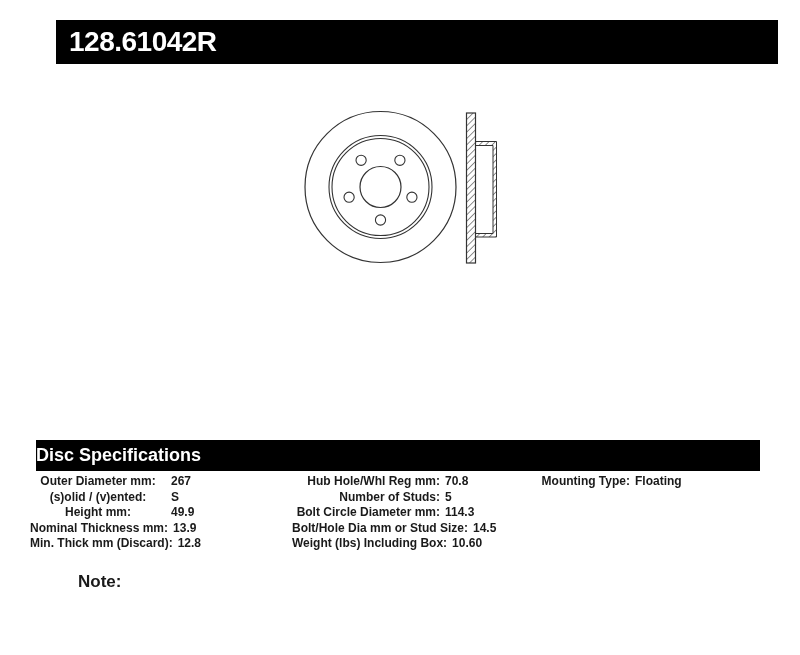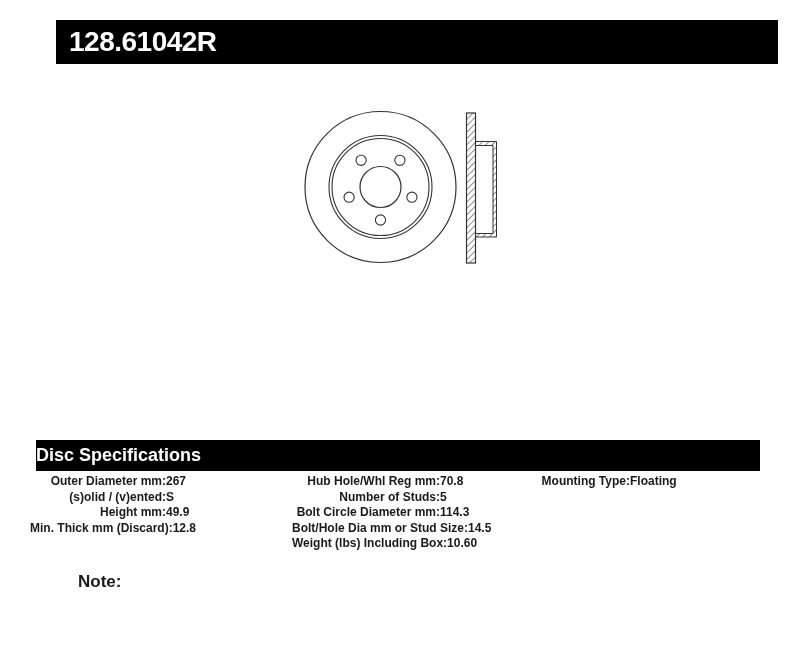--- a/index.html
+++ b/index.html
@@ -29,23 +29,23 @@
   }
 
   .drawing {
     position: absolute;
     left: 285px; top: 90px; width: 230px; height: 200px;
   }
 
   .spec-col { position: absolute; top: 474px; font-size: 12px; font-weight: bold; }
   .spec-col .spec-row { display: flex; line-height: 15.5px; white-space: nowrap; }
   .spec-label { text-align: right; }
-  .spec-value { text-align: left; }
+  .spec-value { margin-left: 5px; text-align: left; }
   .col-1 { left: 30px; }
-  .col-1 .spec-label { flex: 0 0 136px; }
+  .col-1 .spec-label { flex: 0 0 136px; text-align: center; }
   .col-2 { left: 292px; }
   .col-2 .spec-label { flex: 0 0 148px; }
   .col-3 { left: 531px; }
   .col-3 .spec-label { flex: 0 0 99px; }
 
   .note {
     position: absolute;
     left: 78px; top: 572px;
     font-size: 17px; font-weight: bold; text-align: right;
   }
@@ -93,20 +93,24 @@
   </div>
   <div class="spec-row">
     <span class="spec-label">(s)olid / (v)ented:</span>
     <span class="spec-value">S</span>
   </div>
   <div class="spec-row">
     <span class="spec-label">Height mm:</span>
     <span class="spec-value">49.9</span>
   </div>
   <div class="spec-row">
+    <span class="spec-label">Nominal Thickness mm:</span>
+    <span class="spec-value">13.9</span>
+  </div>
+  <div class="spec-row">
     <span class="spec-label">Min. Thick mm (Discard):</span>
     <span class="spec-value">12.8</span>
   </div>
 </div>
 
 <div class="spec-col col-2">
   <div class="spec-row">
     <span class="spec-label">Hub Hole/Whl Reg mm:</span>
     <span class="spec-value">70.8</span>
   </div>

